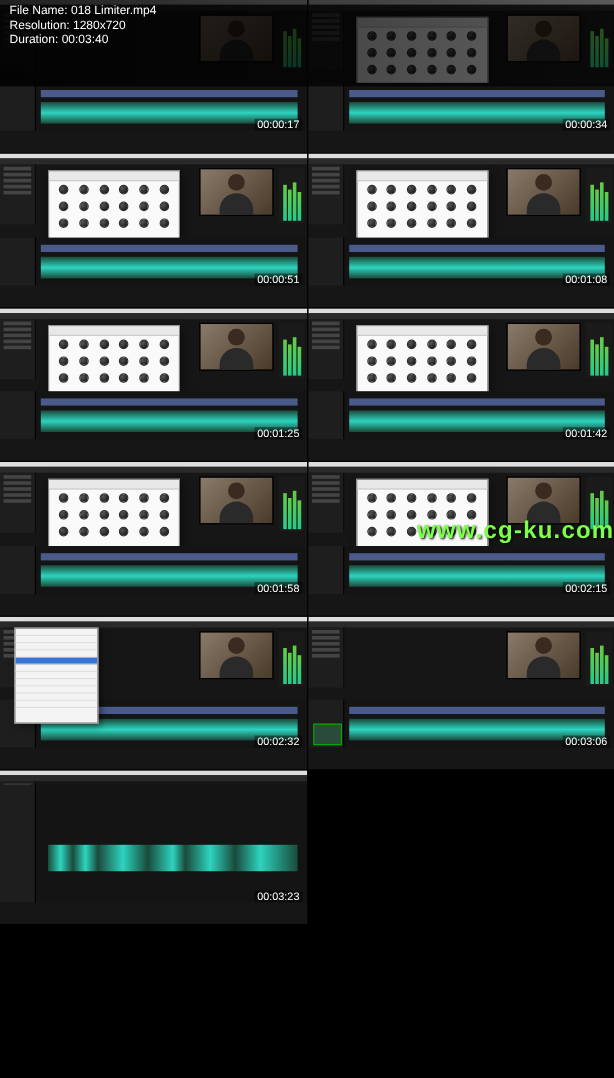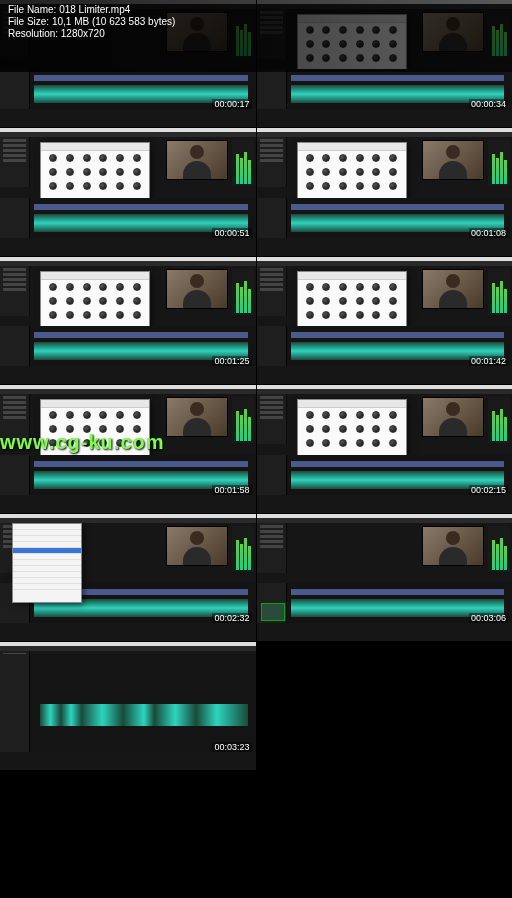--- a/index.html
+++ b/index.html
@@ -218,38 +218,38 @@
     height: 22px;
     background: linear-gradient(to right,
       #1a4a3a 0%, #2dd4bf 5%, #1a4a3a 10%,
       #2dd4bf 15%, #1a4a3a 20%, #2dd4bf 30%,
       #1a4a3a 40%, #2dd4bf 50%, #1a4a3a 55%,
       #2dd4bf 65%, #1a4a3a 75%, #2dd4bf 85%, #1a4a3a 100%);
   }
   .watermark {
     position: absolute;
     top: 48%; left: 0; right: 0;
-    text-align: left;
+    text-align: right;
     font-size: 20px;
     font-weight: bold;
     color: #7dff4a;
     text-shadow: 1px 1px 2px #000;
     z-index: 20;
     pointer-events: none;
     letter-spacing: 1px;
   }
 </style>
 </head>
 <body>
 
 <div class="header">
   <div class="info">
     <div><span>File Name:</span> <span>018 Limiter.mp4</span></div>
-    <div><span>File Size:</span> <span>10,1 MB (10 623 583 bytes)</span></div>
     <div><span>Resolution:</span> <span>1280x720</span></div>
+    <div><span>Duration:</span> <span>00:03:40</span></div>
   </div>
 </div>
 
 <div class="grid">
     <div class="thumb">
       <div class="editor-bg"></div>
       <div class="top-strip"></div>
       <div class="menu-strip"></div>
       <div class="left-panel">
         <div class="line"></div>

